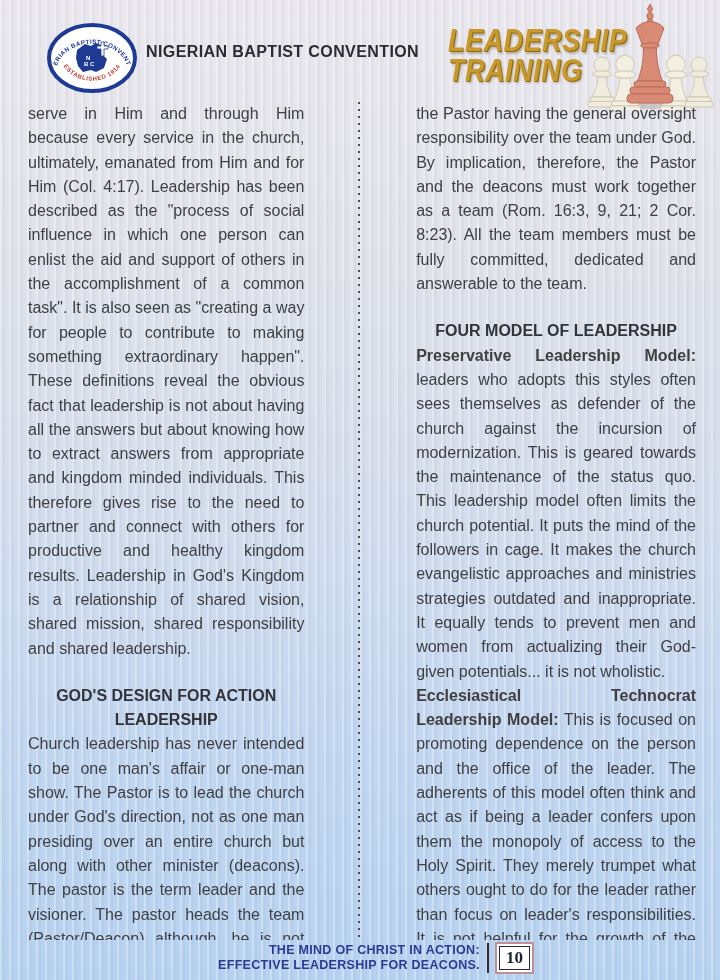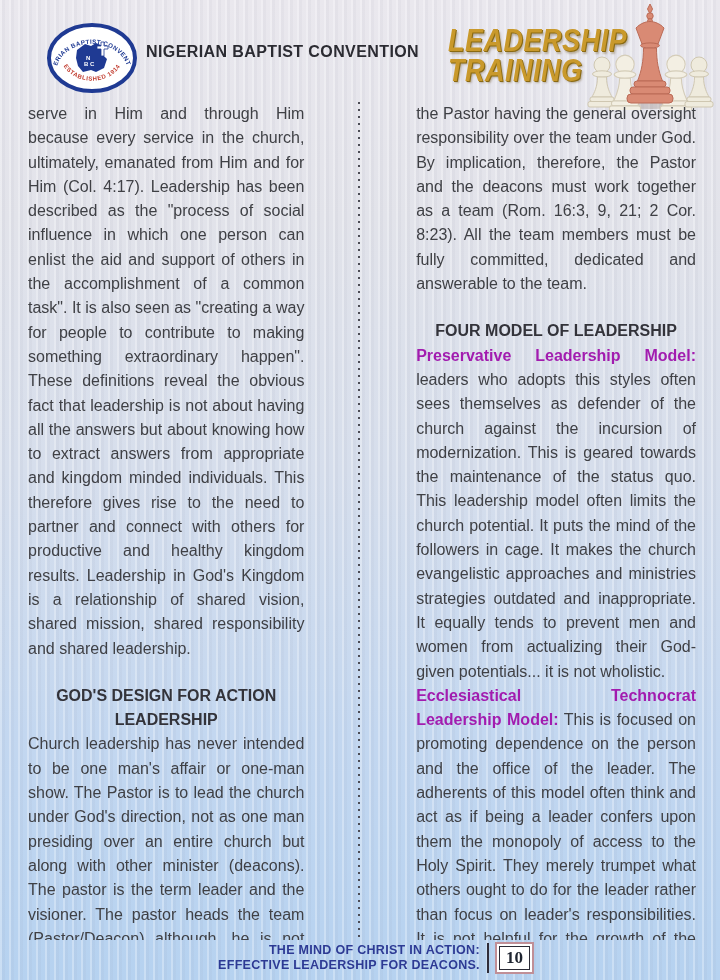--- a/index.html
+++ b/index.html
@@ -39,21 +39,21 @@
     position:absolute; top:102px; left:28px; width:668px; height:838px;
     display:flex; overflow:hidden;gap:48px;
   }
   .col { text-align:justify; font-size:16px; line-height:24.3px; }
   .col-left  { width:326px; padding-right:6px; }
   .divider   { width:2px; background:repeating-linear-gradient(#4c4c55 0px, #4c4c55 2px, transparent 2px, transparent 7px); }
   .col-right { width:332px; padding-left:8px; }
   .para { margin:0; }
   .para.gap-after { margin-bottom:23px; }
   .section-heading { font-size:16px; line-height:24.3px; font-weight:bold; color:#33333a; text-align:center; }
-  .lead { font-weight:bold; color:#a21caf; }
+  .lead { font-weight:bold; color:#404040; }
 
   
   .footer {
     position:absolute; bottom:6px; left:0; width:720px;
     display:flex; align-items:center; justify-content:center;padding-left:32px;
   }
   .footer-text {
     text-align:right; color:#2d3a94; font-weight:bold;
     font-size:12.5px; line-height:15px; letter-spacing:0.3px;
   }

